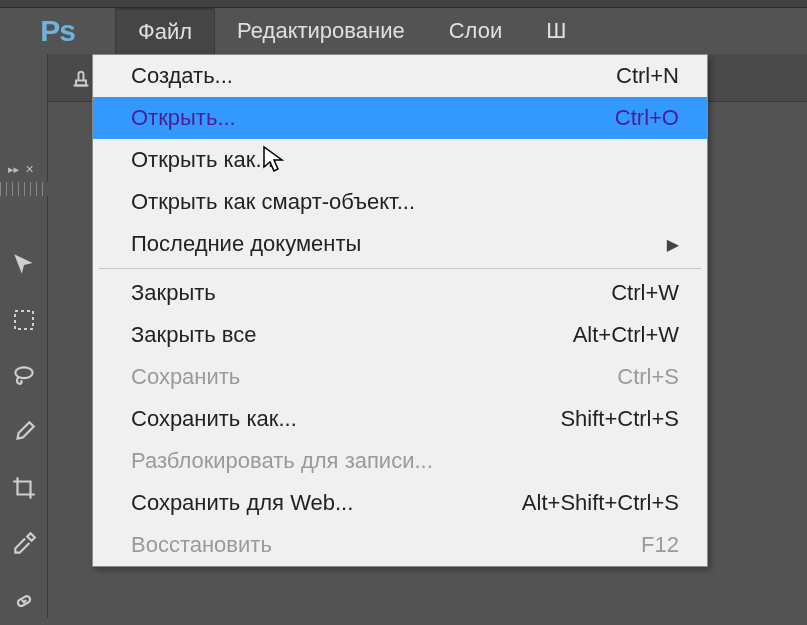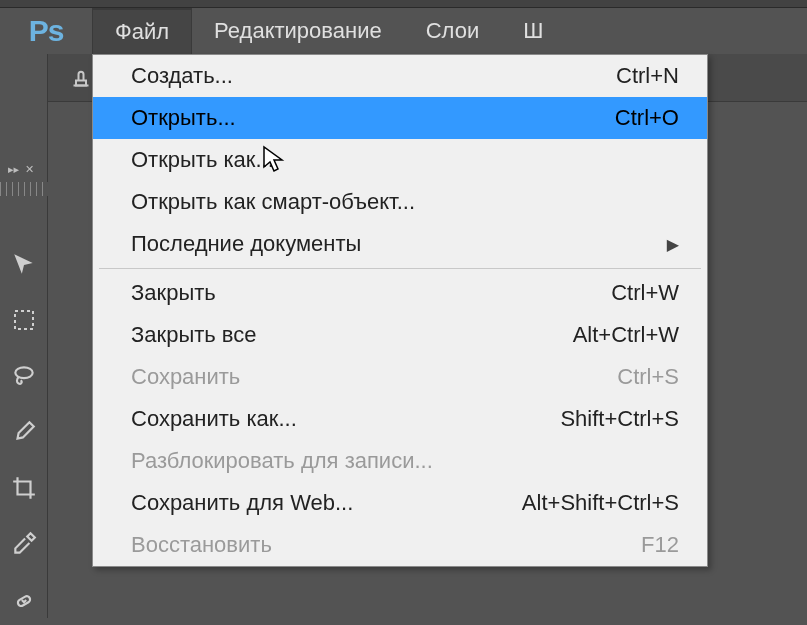--- a/index.html
+++ b/index.html
@@ -14,21 +14,21 @@
       background: #424242;
       border-bottom: 1px solid #2a2a2a;
     }
     .menubar {
       display: flex;
       align-items: stretch;
       height: 46px;
       background: #535353;
     }
     .logo {
-      width: 92px;
+      width: 115px;
       display: flex;
       align-items: center;
       justify-content: center;
       font-size: 30px;
       font-weight: 700;
       color: #6db3e0;
       letter-spacing: -1px;
     }
     .menubar-item {
       padding: 0 22px;
@@ -118,21 +118,21 @@
       display: flex;
       justify-content: space-between;
       align-items: center;
       padding: 8px 28px 8px 38px;
       font-size: 22px;
       color: #222;
     }
     .menu-item.disabled { color: #9a9a9a; }
     .menu-item.highlight {
       background: #3399ff;
-      color: #000000;
+      color: #4c1d95;
       gap: 38px;
     }
     .menu-item .shortcut { font-size: 22px; }
     .menu-item .chevron { font-size: 16px; color: #444; }
     .menu-sep {
       height: 1px;
       background: #c8c8c8;
       margin: 3px 6px;
     }
     .cursor-arrow {

